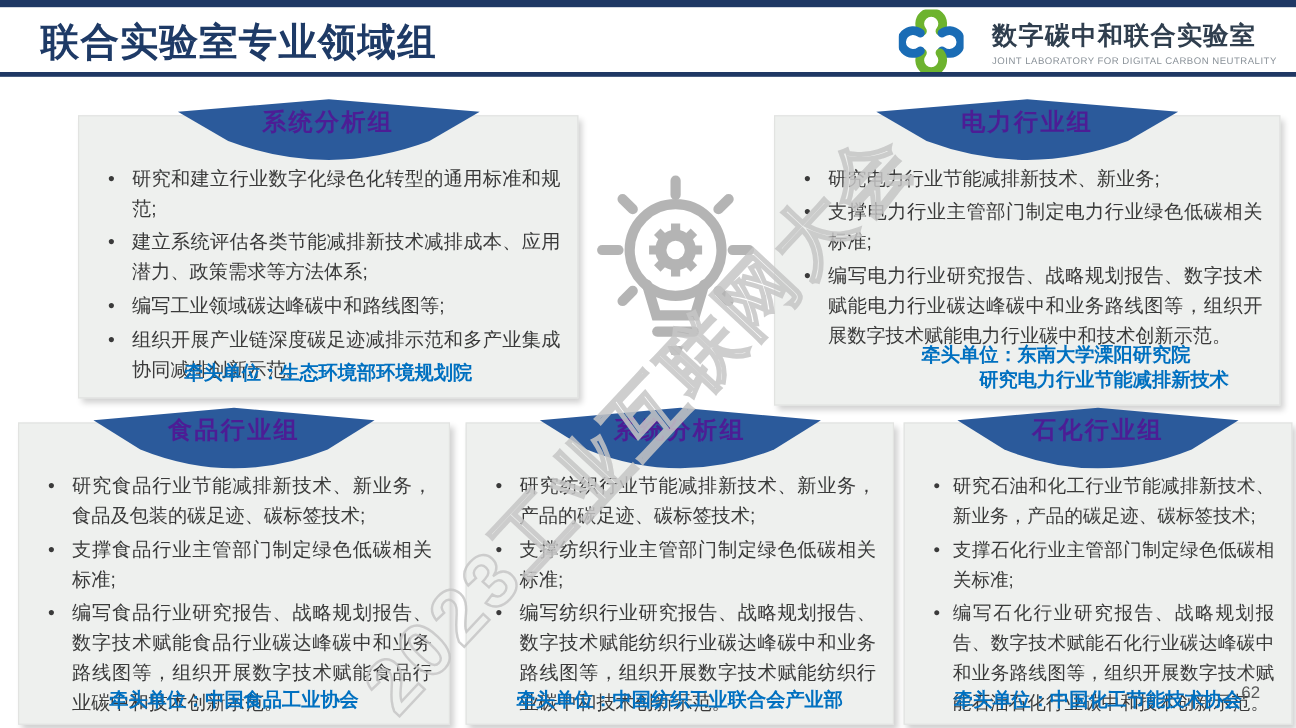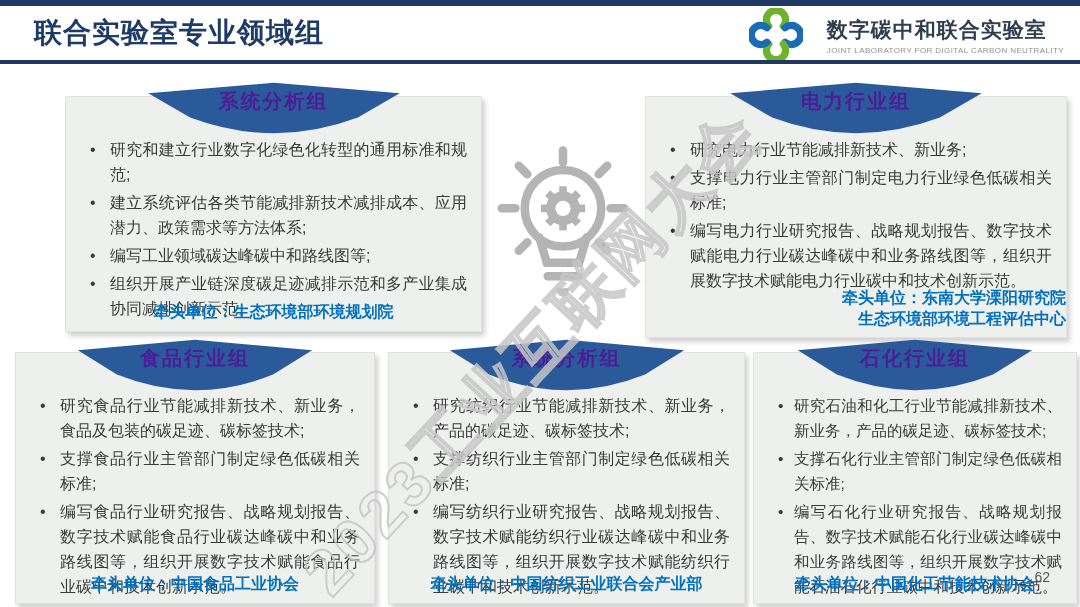--- a/index.html
+++ b/index.html
@@ -1,21 +1,21 @@
 <!DOCTYPE html>
 <html><head>
 <meta charset="utf-8">
 <style>
   html,body{margin:0;padding:0;background:#fff;}
   body{font-family:"Liberation Sans","DejaVu Sans",sans-serif;}
   .slide{position:relative;width:1080px;height:607px;background:#ffffff;overflow:hidden;}
 
   
   .topbar{position:absolute;left:0;top:0;width:1080px;height:6px;background:#1f3864;z-index:2;}
-  .page-title{position:absolute;left:34px;top:14px;font-size:28px;font-weight:800;color:#1e3a66;letter-spacing:1px;z-index:2;margin:0;}
+  .page-title{position:absolute;left:34px;top:14px;font-size:32px;font-weight:800;color:#1e3a66;letter-spacing:1px;z-index:2;margin:0;}
   .header-rule{position:absolute;left:0;top:60px;width:1080px;height:4px;background:#1f3864;z-index:2;}
 
   .logo{position:absolute;right:16px;top:8px;display:flex;align-items:center;gap:24px;z-index:2;}
   .logo-icon{width:54px;height:54px;}
   .logo-text{display:flex;flex-direction:column;}
   .logo-title{font-size:21px;font-weight:800;color:#2f3e4e;letter-spacing:1px;}
   .logo-subtitle{font-size:8px;color:#8a9299;letter-spacing:0.4px;margin-top:2px;text-align:center;}
 
   
   .bulb-wrap{position:absolute;left:478px;top:138px;width:170px;height:190px;z-index:0;opacity:0.85;}
@@ -41,21 +41,21 @@
   .ribbon svg{position:absolute;left:0;top:0;width:100%;height:100%;}
   .ribbon-label{position:absolute;left:0;top:7px;width:100%;text-align:center;color:#4c1d95;font-size:20px;font-weight:800;letter-spacing:2px;}
 
   .bullets{margin:0;padding:40px 14px 0 20px;list-style:none;}
   .g2 .bullets,.g3 .bullets,.g4 .bullets{padding-top:40px;}
   .bullets li{position:relative;padding-left:24px;margin-bottom:3px;font-size:16px;line-height:25px;color:#3a3a3a;text-align:justify;}
   .g4 .bullets li{font-size:15.5px;padding-left:20px;}
   .bullets li::before{content:"•";position:absolute;left:4px;top:0;color:#3a3a3a;}
 
   .lead{position:absolute;left:0;bottom:9px;width:100%;text-align:center;color:#0070c0;font-weight:800;font-size:16px;line-height:21px;}
-  .g1 .lead{text-align:right;padding-left:48px;box-sizing:border-box;bottom:8px;}
+  .g1 .lead{text-align:center;padding-left:48px;box-sizing:border-box;bottom:8px;font-family:Liberation Mono, monospace;}
   .g1 .lead-line2{padding-left:80px;}
 
   .page-number{position:absolute;right:30px;bottom:22px;font-size:14px;color:#595959;z-index:5;}
 </style>
 </head>
 <body>
 
 <div class="slide">
 
   <div class="topbar"></div>
@@ -133,21 +133,21 @@
       </svg>
       <span class="ribbon-label">电力行业组</span>
     </div>
     <ul class="bullets">
       <li>研究电力行业节能减排新技术、新业务;</li>
       <li>支撑电力行业主管部门制定电力行业绿色低碳相关标准;</li>
       <li>编写电力行业研究报告、战略规划报告、数字技术赋能电力行业碳达峰碳中和业务路线图等，组织开展数字技术赋能电力行业碳中和技术创新示范。</li>
     </ul>
     <div class="lead">
       <div>牵头单位：东南大学溧阳研究院</div>
-      <div class="lead-line2">生态环境部环境工程评估中心</div>
+      <div class="lead-line2">研究电力行业节能减排新技术</div>
     </div>
   </section>
 
   <section class="group g2">
     <div class="ribbon">
       <svg viewBox="0 0 300 62" preserveAspectRatio="none">
         <path d="M6,14 L150,2 L294,14 L246,42 Q150,78 54,42 Z" fill="#2b5a9b"></path>
       </svg>
       <span class="ribbon-label">食品行业组</span>
     </div>

